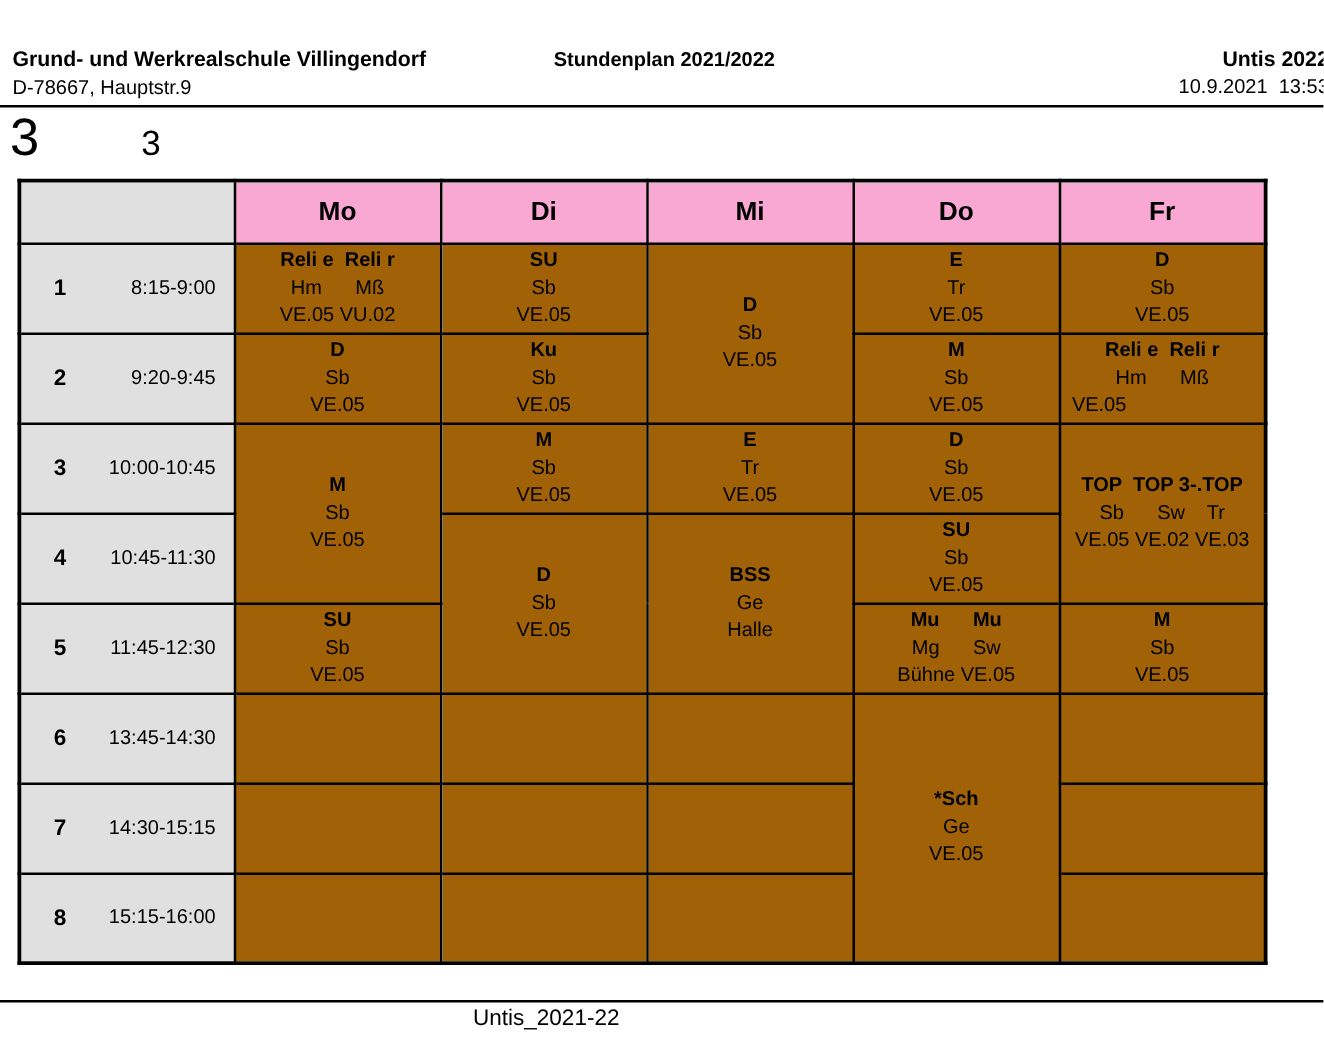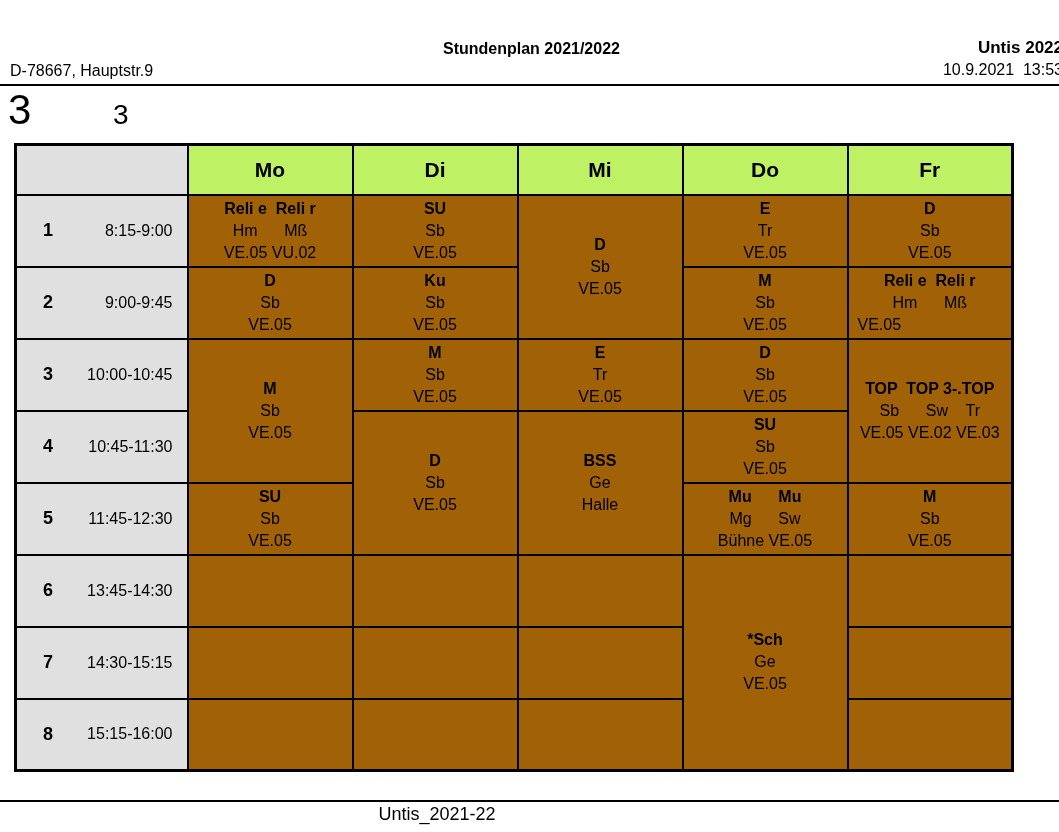--- a/index.html
+++ b/index.html
@@ -26,21 +26,21 @@
     position:absolute;left:14px;top:143px;
     border-collapse:collapse;table-layout:fixed;
     border:3px solid #000;
   }
   table.tt td{border:2px solid #000;padding:0;overflow:hidden;}
   col.c-time{width:172px;}
   col.c-day{width:165px;}
   tr.hdr-row{height:50px;}
   tr.body-row{height:72px;}
   td.day-hdr{
-    background:#bef264;text-align:center;vertical-align:middle;
+    background:#f9a8d4;text-align:center;vertical-align:middle;
     font-weight:bold;font-size:21px;border-bottom:4px solid #000;
   }
   td.col-time{background:#e0e0e0;border-right:4px solid #000;}
   .time-inner{
     display:flex;align-items:center;justify-content:space-between;
     padding:0 14px 0 26px;font-size:16px;
   }
   .pnum{font-weight:bold;font-size:18px;}
   td.lesson{text-align:center;vertical-align:middle;font-size:16px;background:#a16207;}
   .line{line-height:22px;white-space:pre-wrap;}
@@ -49,20 +49,21 @@
   .room-left{text-align:left;padding-left:9px;}
   
   .ftr-rule{position:absolute;left:0;top:800px;width:1059px;height:2px;background:#000;}
   .ftr-text{position:absolute;left:0;top:804px;width:874px;text-align:center;font-size:18px;}
 </style>
 </head>
 <body>
 
 <div class="page">
 
+  <div class="hdr-school">Grund- und Werkrealschule Villingendorf</div>
   <div class="hdr-address">D-78667, Hauptstr.9</div>
   <div class="hdr-plan">Stundenplan 2021/2022</div>
   <div class="hdr-right">
     <div class="hdr-untis">Untis 2022</div>
     <div class="hdr-datetime">10.9.2021  13:53</div>
   </div>
   <div class="hdr-rule"></div>
 
   <div class="class-big">3</div>
   <div class="class-small">3</div>
@@ -118,21 +119,21 @@
         <div class="line subj"><span>D</span></div>
         <div class="line">Sb</div>
         <div class="line">VE.05</div>
       </td>
     </tr>
 
     <tr class="body-row">
       <td class="col-time">
         <div class="time-inner">
               <span class="pnum">2</span>
-              <span class="ptime">9:00-9:45</span>
+              <span class="ptime">9:20-9:45</span>
             </div>
       </td>
       <td class="lesson">
         <div class="line subj"><span>D</span></div>
         <div class="line">Sb</div>
         <div class="line">VE.05</div>
       </td>
       <td class="lesson">
         <div class="line subj"><span>Ku</span></div>
         <div class="line">Sb</div>

